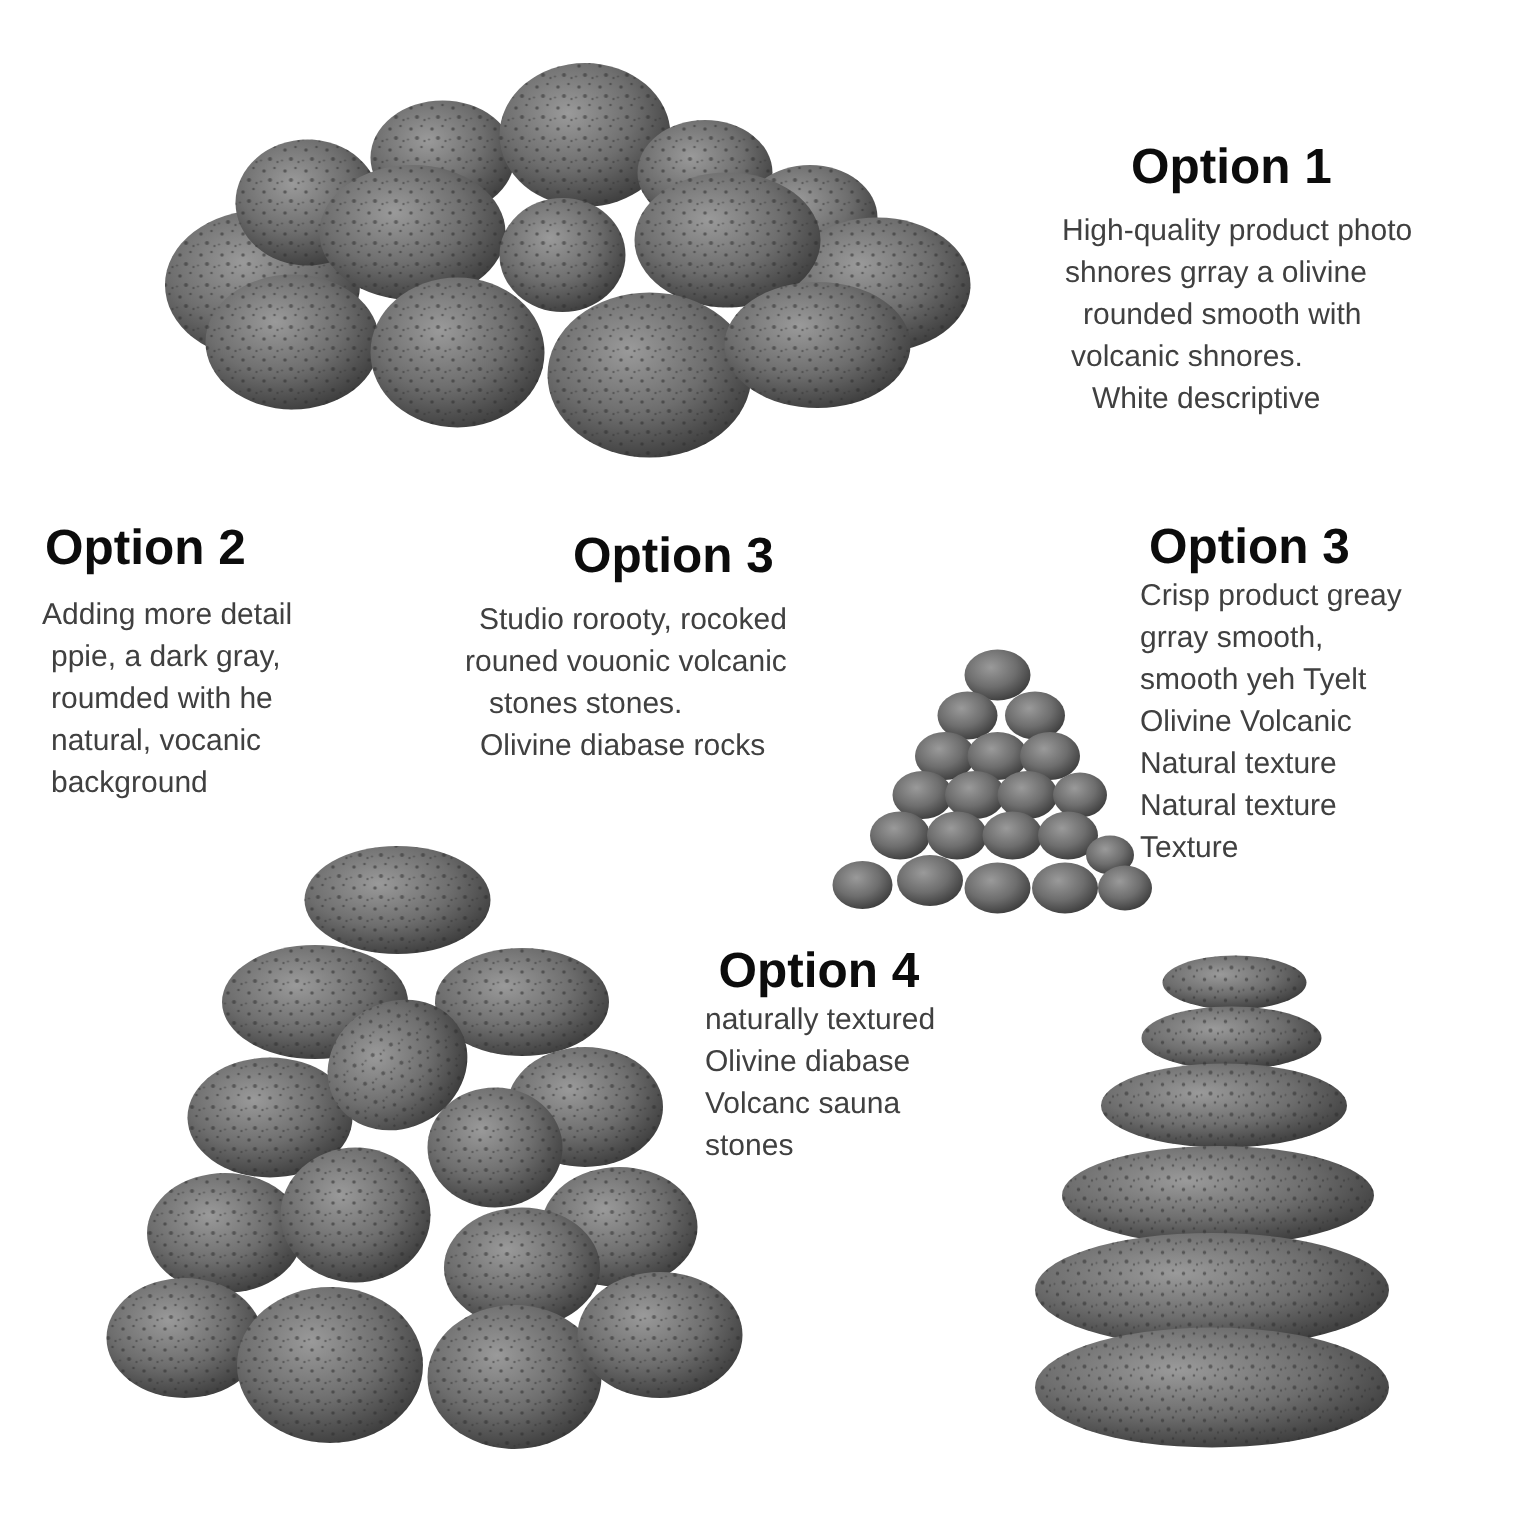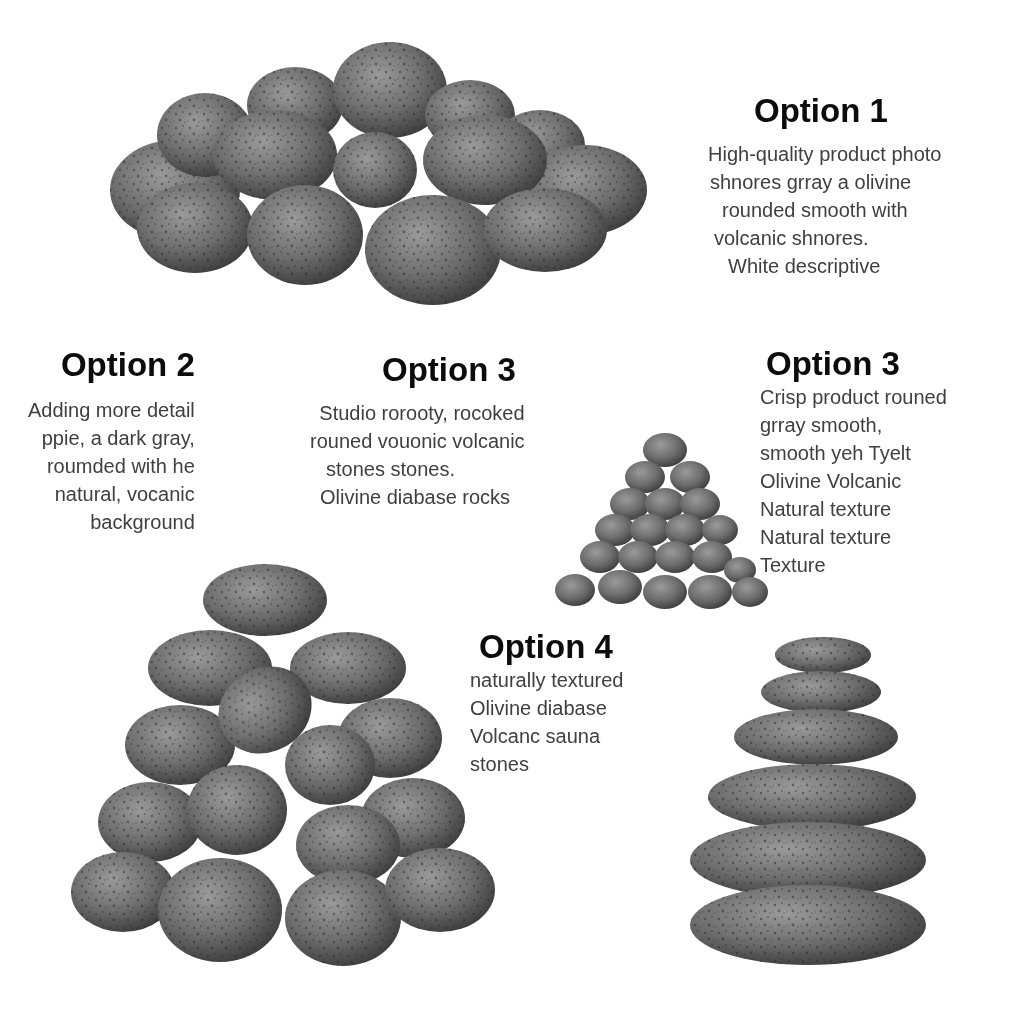--- a/index.html
+++ b/index.html
@@ -75,21 +75,21 @@
 
 <div class="block" style="left:708px;top:92px;">
   <div class="heading" style="margin-left:46px;">Option 1</div>
   <div class="line" style="margin-top:10px;">High-quality product photo</div>
   <div class="line" style="margin-left:2px;">shnores grray a olivine</div>
   <div class="line" style="margin-left:14px;">rounded smooth with</div>
   <div class="line" style="margin-left:6px;">volcanic shnores.</div>
   <div class="line" style="margin-left:20px;">White descriptive</div>
 </div>
 
-<div class="block" style="left:28px;top:346px;text-align:right;">
+<div class="block" style="left:28px;top:346px;">
   <div class="heading" style="margin-left:2px;">Option 2</div>
   <div class="line" style="margin-top:12px;">Adding more detail</div>
   <div class="line" style="margin-left:6px;">ppie, a dark gray,</div>
   <div class="line" style="margin-left:6px;">roumded with he</div>
   <div class="line" style="margin-left:6px;">natural, vocanic</div>
   <div class="line" style="margin-left:6px;">background</div>
 </div>
 
 <div class="block" style="left:310px;top:351px;">
   <div class="heading" style="margin-left:72px;">Option 3</div>
@@ -121,21 +121,21 @@
         <ellipse cx="70" cy="155" rx="22" ry="17" fill="url(#stoneGrad)"></ellipse>
         <ellipse cx="115" cy="160" rx="22" ry="17" fill="url(#stoneGrad)"></ellipse>
         <ellipse cx="160" cy="160" rx="22" ry="17" fill="url(#stoneGrad)"></ellipse>
         <ellipse cx="200" cy="160" rx="18" ry="15" fill="url(#stoneGrad)"></ellipse>
     </g>
   </svg>
 </div>
 
 <div class="block" style="left:760px;top:345px;">
   <div class="heading" style="margin-left:6px;">Option 3</div>
-  <div class="line" style="margin-top:0px;">Crisp product rouned</div>
+  <div class="line" style="margin-top:0px;">Crisp product greay</div>
   <div class="line">grray smooth,</div>
   <div class="line">smooth yeh Tyelt</div>
   <div class="line">Olivine Volcanic</div>
   <div class="line">Natural texture</div>
   <div class="line">Natural texture</div>
   <div class="line">Texture</div>
 </div>
 
 <div class="stones" style="left:65px;top:560px;width:445px;height:420px;">
   <svg width="445" height="420">

